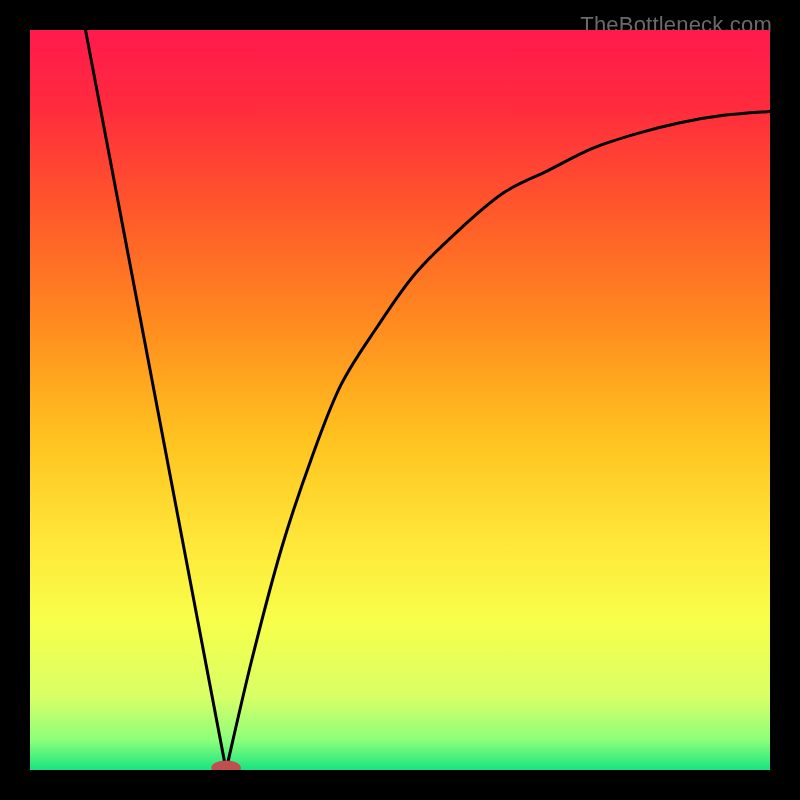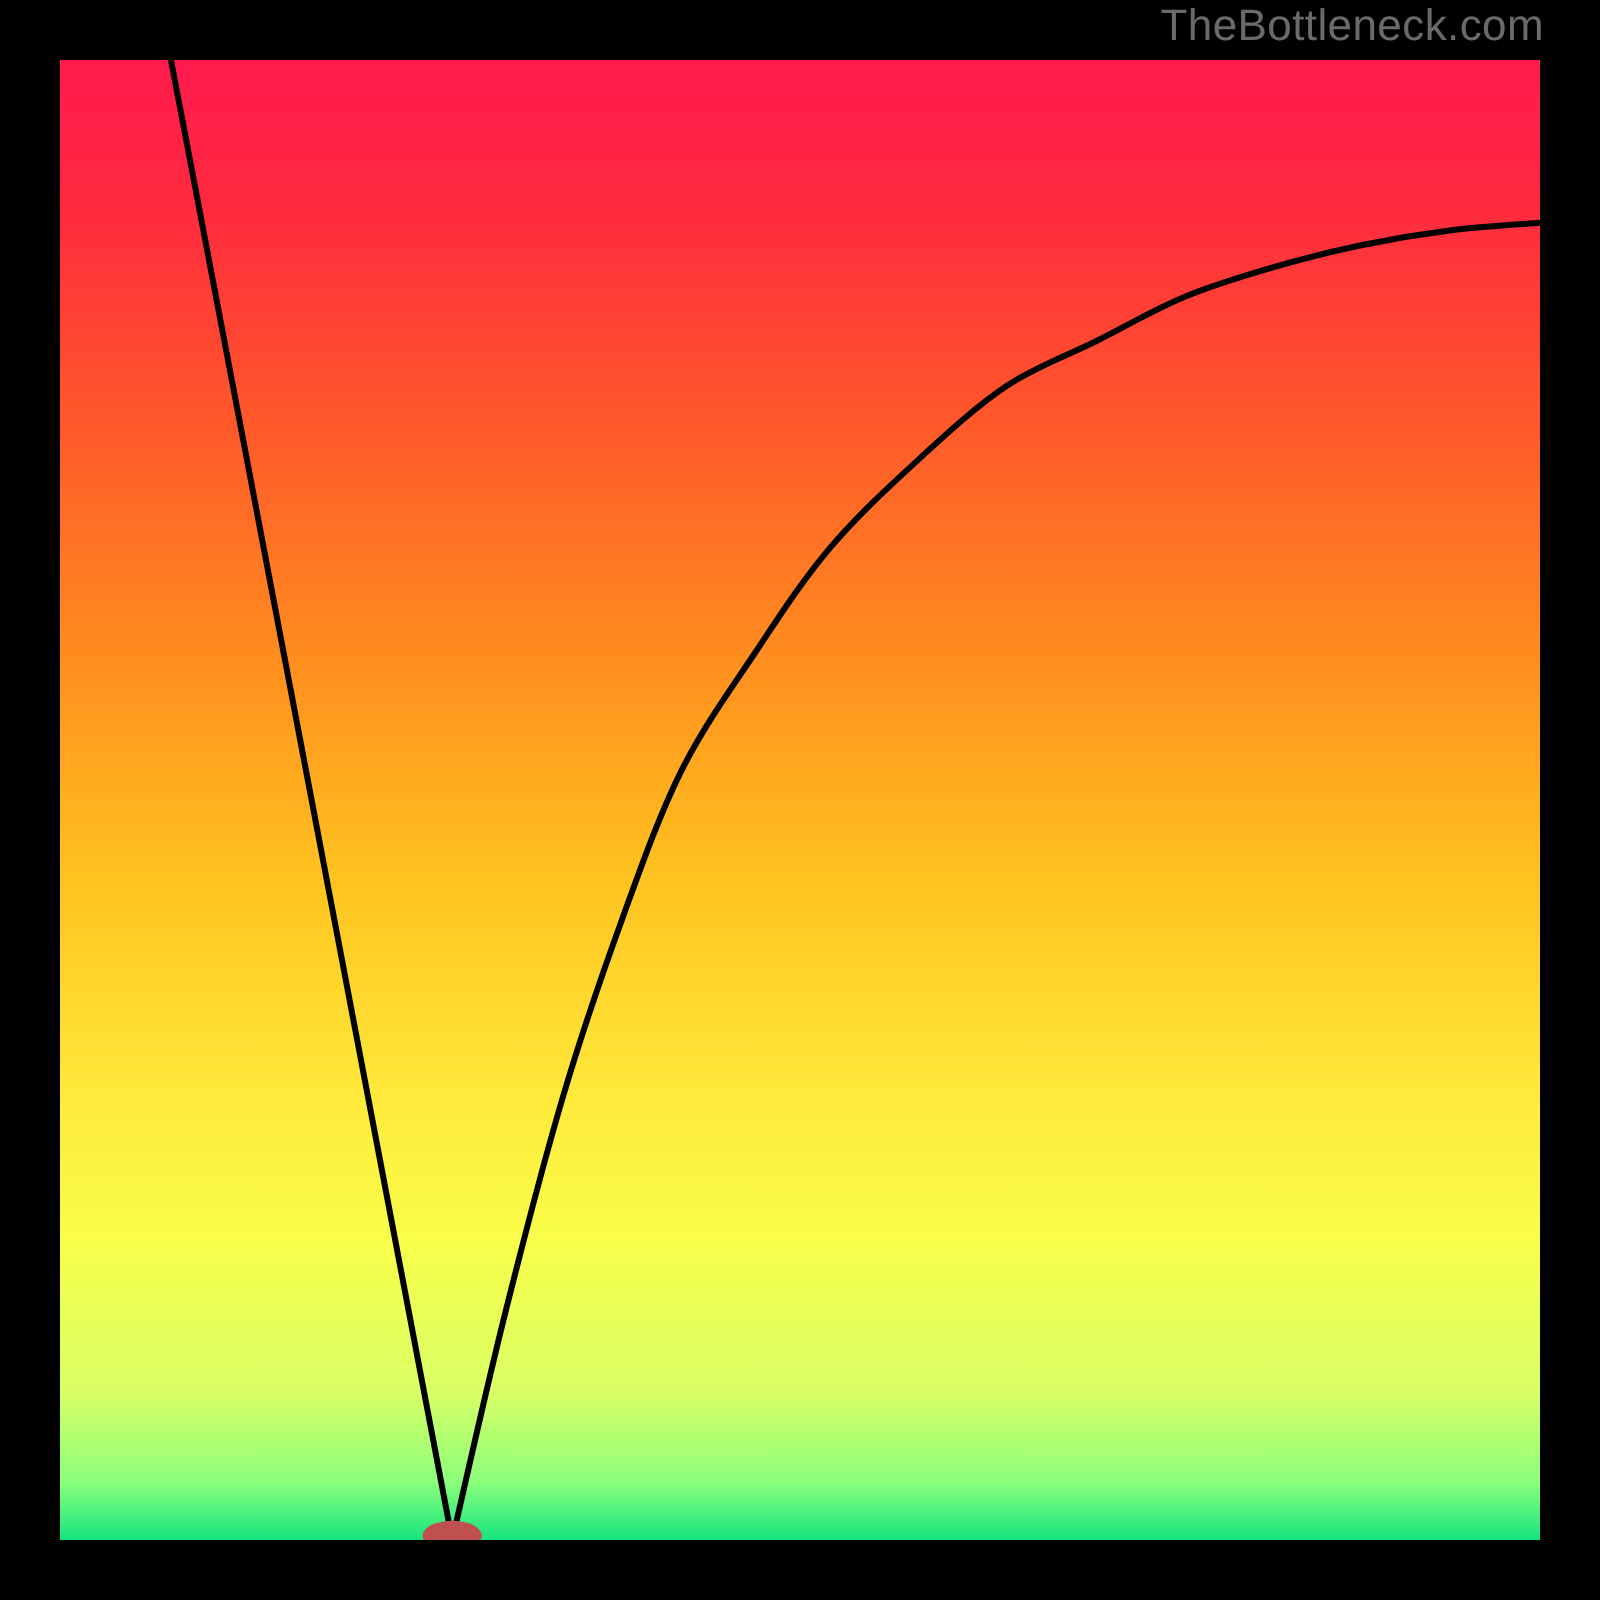--- a/index.html
+++ b/index.html
@@ -19,21 +19,21 @@
   .plot {
     position: absolute;
     left: 30px;
     top: 30px;
     width: 740px;
     height: 740px;
     overflow: hidden;
   }
   .watermark {
     position: absolute;
-    top: 0;
+    top: 12px;
     right: 28px;
     color: #6a6a6a;
     font-size: 22px;
     letter-spacing: 0.2px;
     font-weight: 500;
   }
   svg {
     display: block;
   }
 </style>

